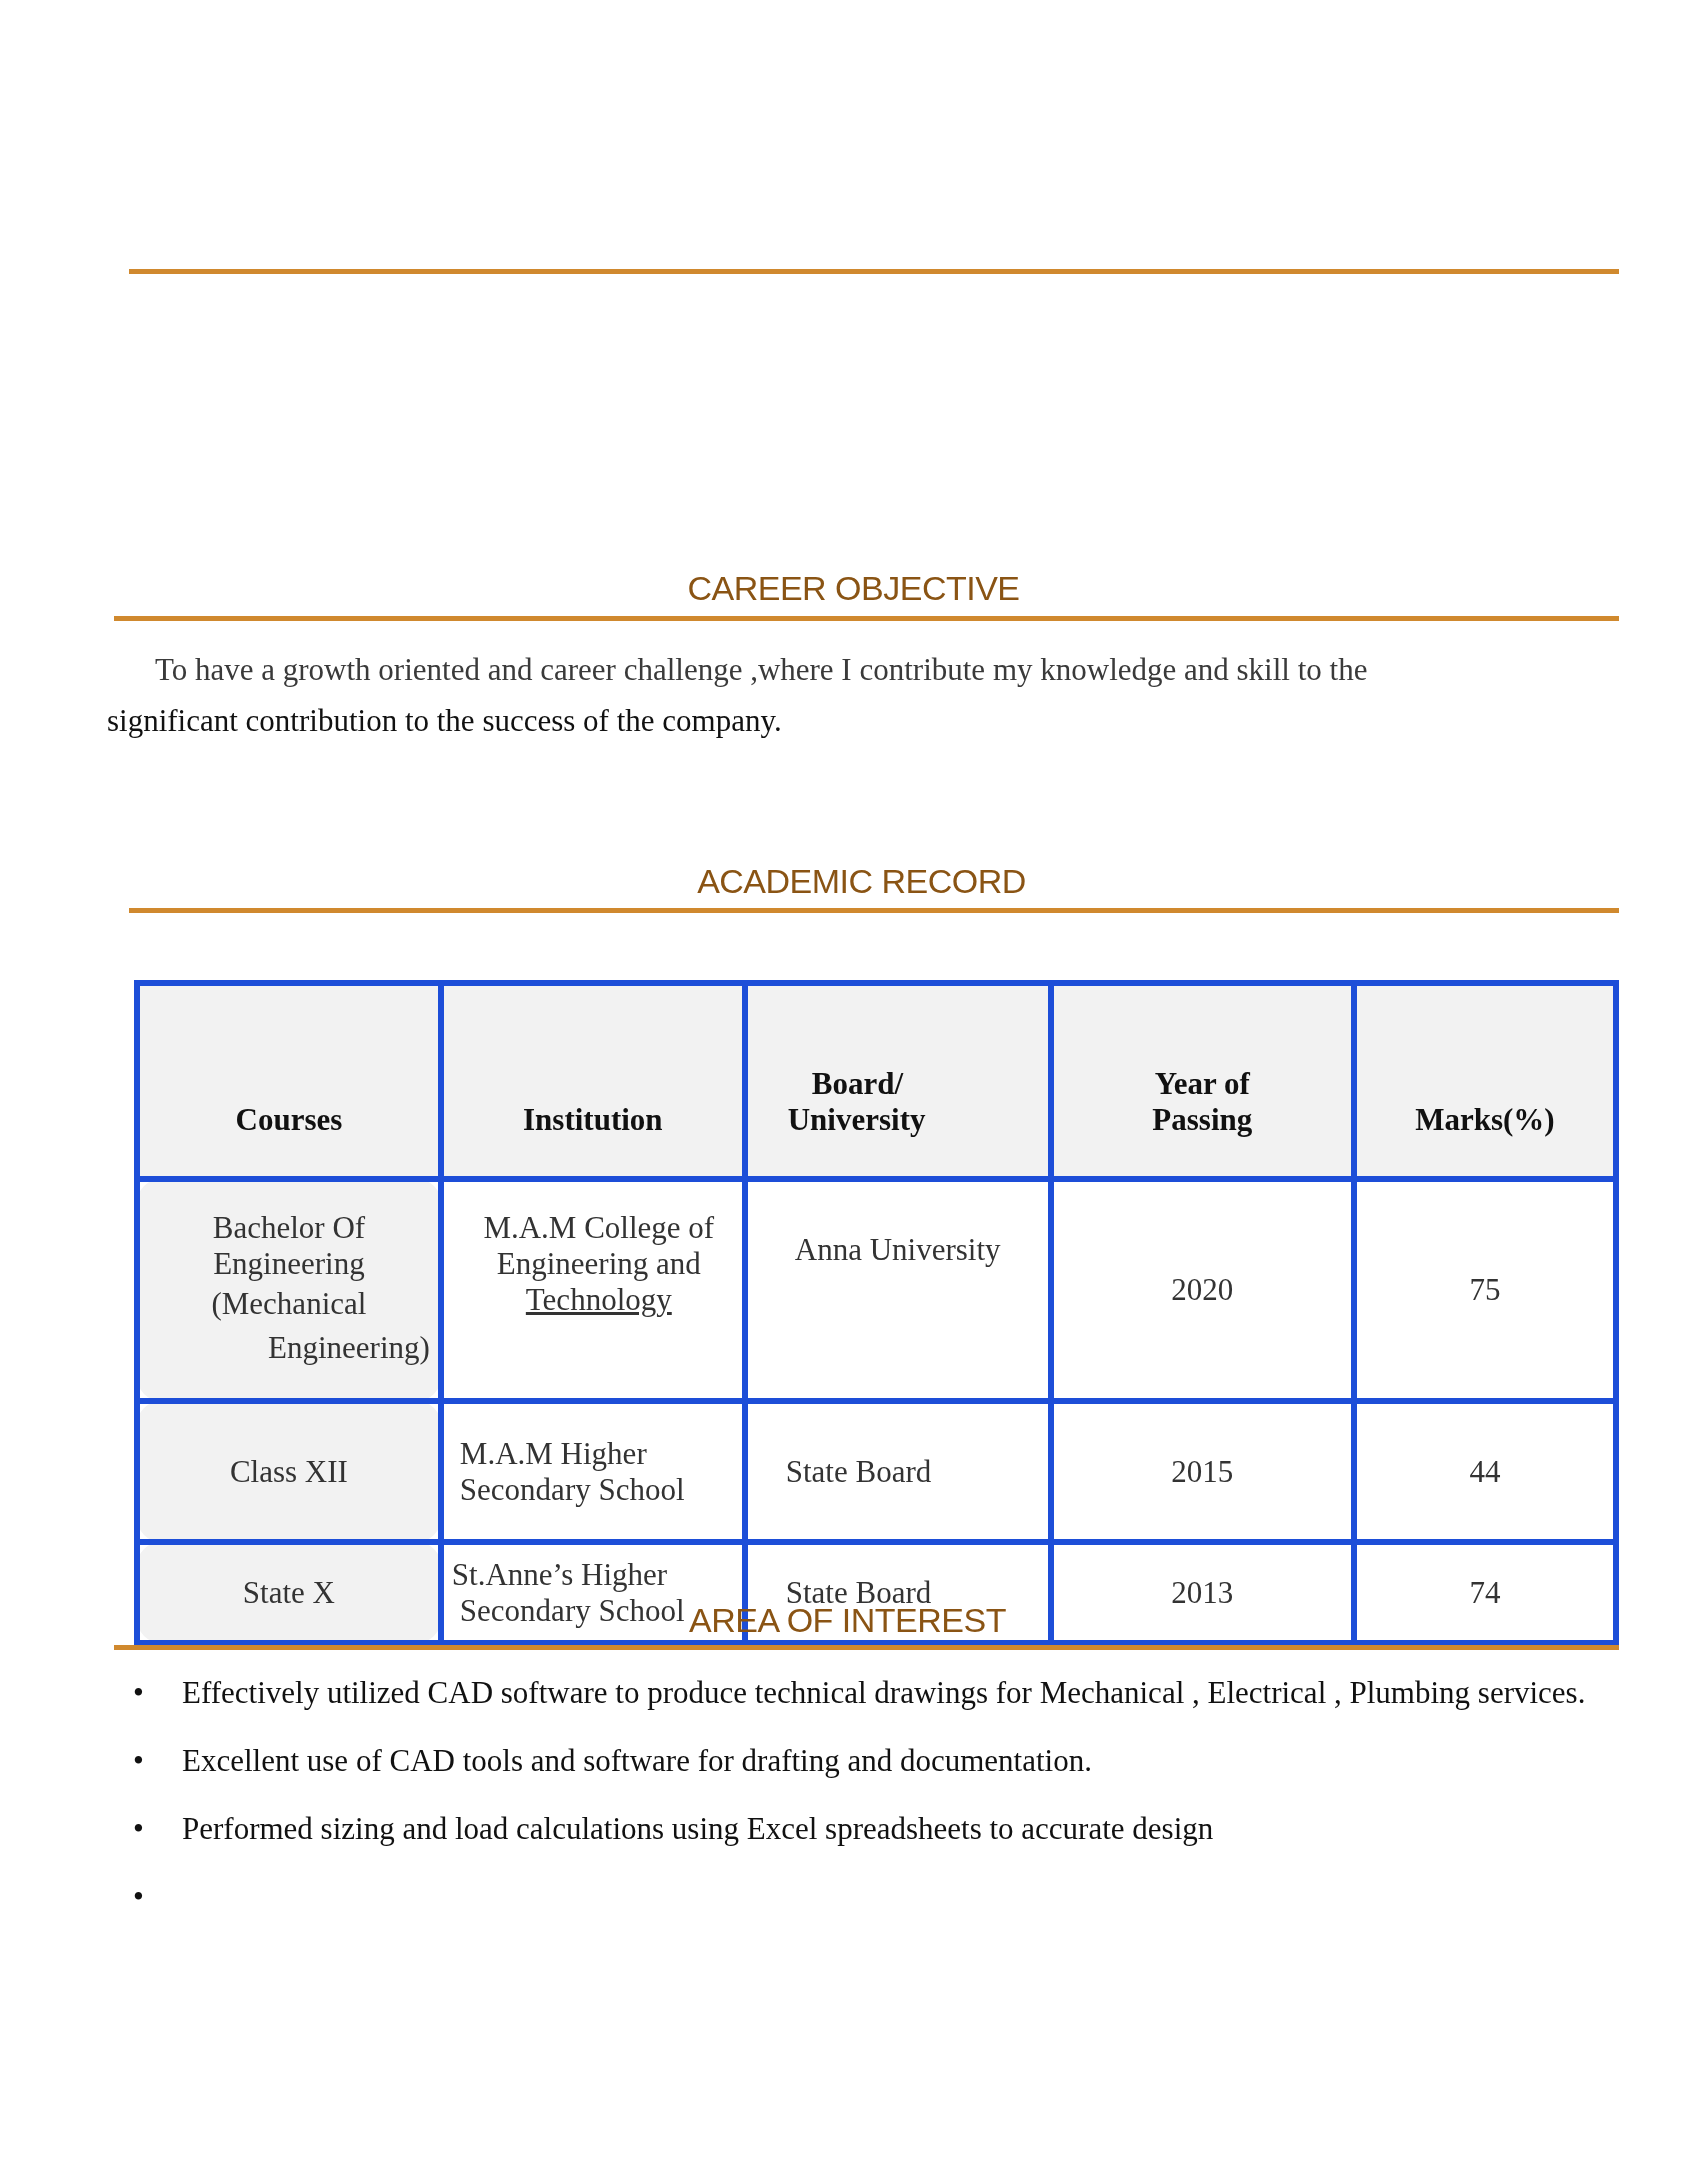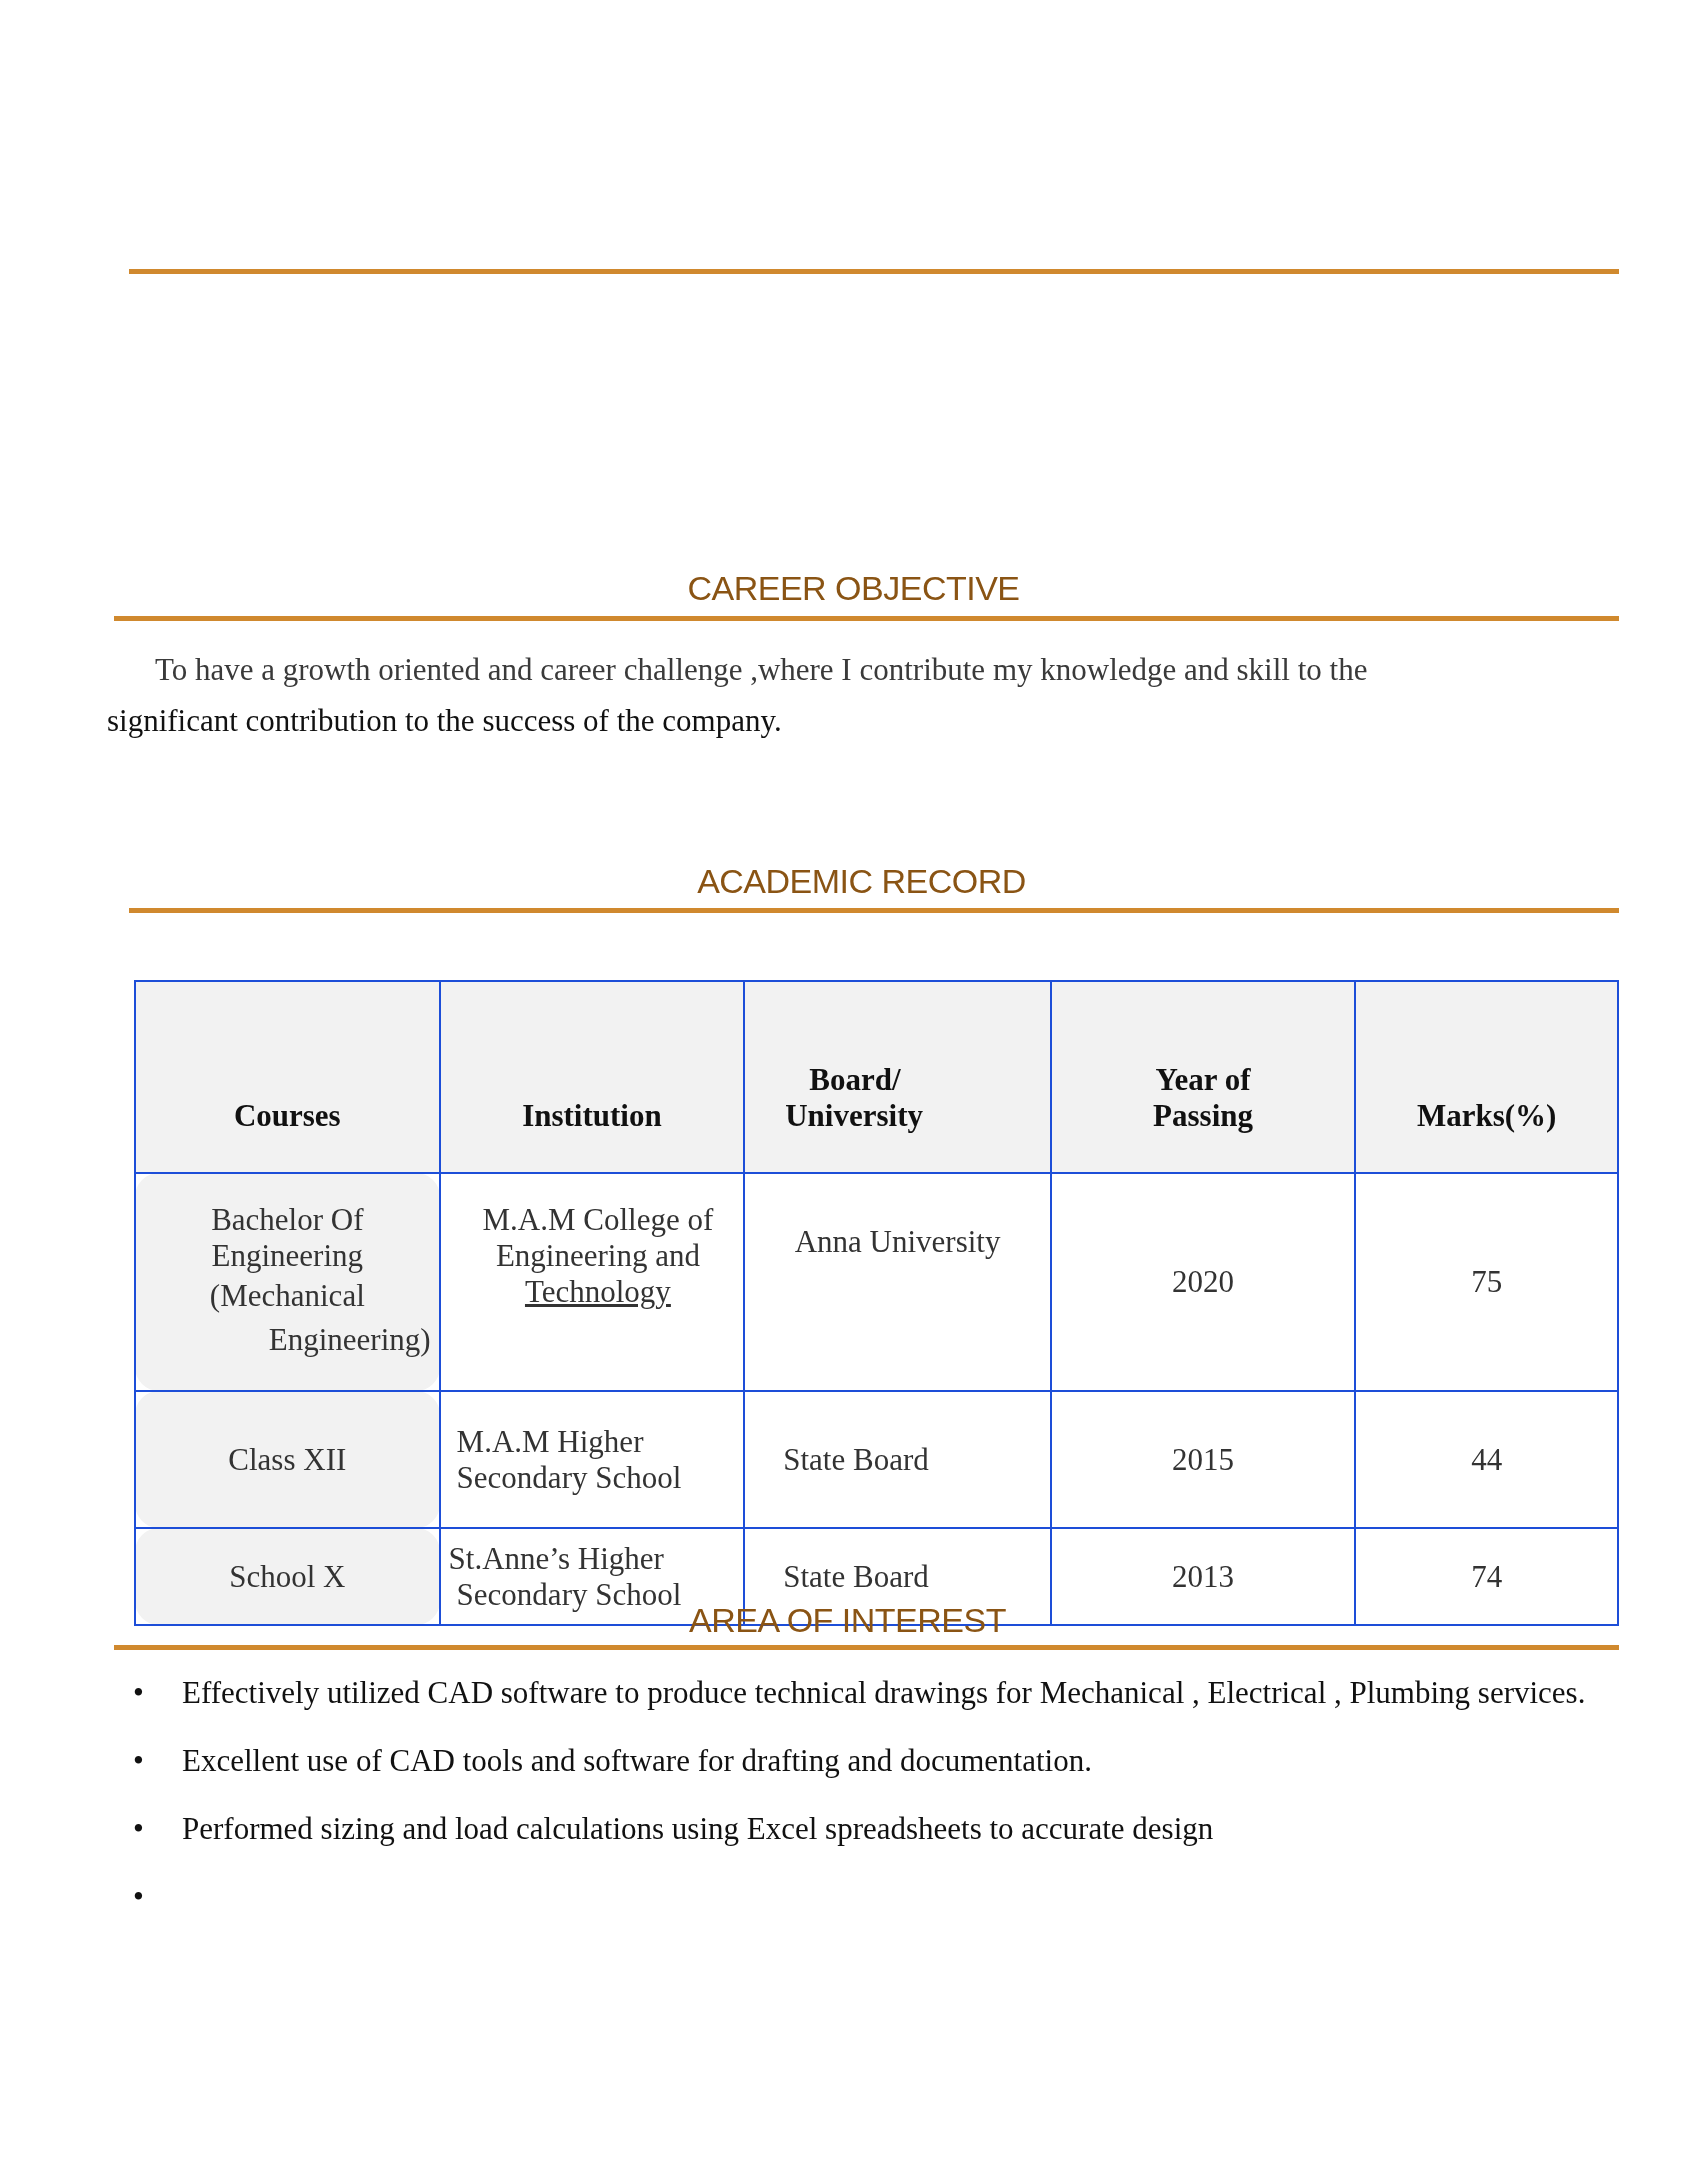--- a/index.html
+++ b/index.html
@@ -7,21 +7,21 @@
          font-family: "Liberation Serif", "DejaVu Serif", serif; color: #000; }
   .rule { position: absolute; height: 5px; background: #D0892E; }
   .section-title { position: absolute; left: 0; width: 1683px; text-align: center;
          font-family: "Liberation Sans", "DejaVu Sans", sans-serif; font-size: 34px;
          color: #8A5414; letter-spacing: -0.5px; line-height: 40px; }
   .para { position: absolute; left: 107px; width: 1505px; font-size: 31px; line-height: 51px; color: #111; }
   .para .l { display: block; white-space: nowrap; }
   .para .gray { color: #3a3a3a; }
   table.acad { position: absolute; left: 134px; top: 980px; width: 1485px; border-collapse: collapse;
          font-size: 31px; }
-  table.acad td, table.acad th { border: 2px solid #1d4ed8; text-align: center; vertical-align: middle;
+  table.acad td, table.acad th { border: 6px solid #1d4ed8; text-align: center; vertical-align: middle;
          color: #333; padding: 0 8px; line-height: 36px; }
   table.acad th { background: #f2f2f2; font-weight: bold; color: #111; height: 152px; }
   table.acad td.course { background: #f2f2f2; border-radius: 24px; }
   table.acad tr.r1 td { height: 166px; }
   table.acad tr.r2 td { height: 135px; }
   table.acad tr.r3 td { height: 95px; }
   .c-inst-left { text-align: left !important; }
   .bullets { position: absolute; left: 129px; top: 1673px; width: 1505px; margin: 0; padding: 0; list-style: none;
          font-size: 31px; color: #111; }
   .bullets li { position: relative; padding-left: 53px; line-height: 40px; margin-bottom: 28px; }
@@ -88,21 +88,21 @@
     <td class="c-inst-left" style="padding-left:16px;">
       <span style="display:block;">M.A.M   Higher</span>
       <span style="display:block;">Secondary  School</span>
     </td>
     <td class="c-inst-left" style="padding-left:38px;"><span>State Board</span></td>
     <td><span>2015</span></td>
     <td><span>44</span></td>
   </tr>
 
   <tr class="r3">
-    <td class="course"><span>School X</span></td>
+    <td class="course"><span>State X</span></td>
     <td class="c-inst-left" style="padding-left:8px;">
       <span style="display:block;">St.Anne’s Higher</span>
       <span style="display:block; padding-left:8px;"> Secondary  School</span>
     </td>
     <td class="c-inst-left" style="padding-left:38px;"><span>State Board</span></td>
     <td><span>2013</span></td>
     <td><span>74</span></td>
   </tr>
 </tbody>
   </table>

